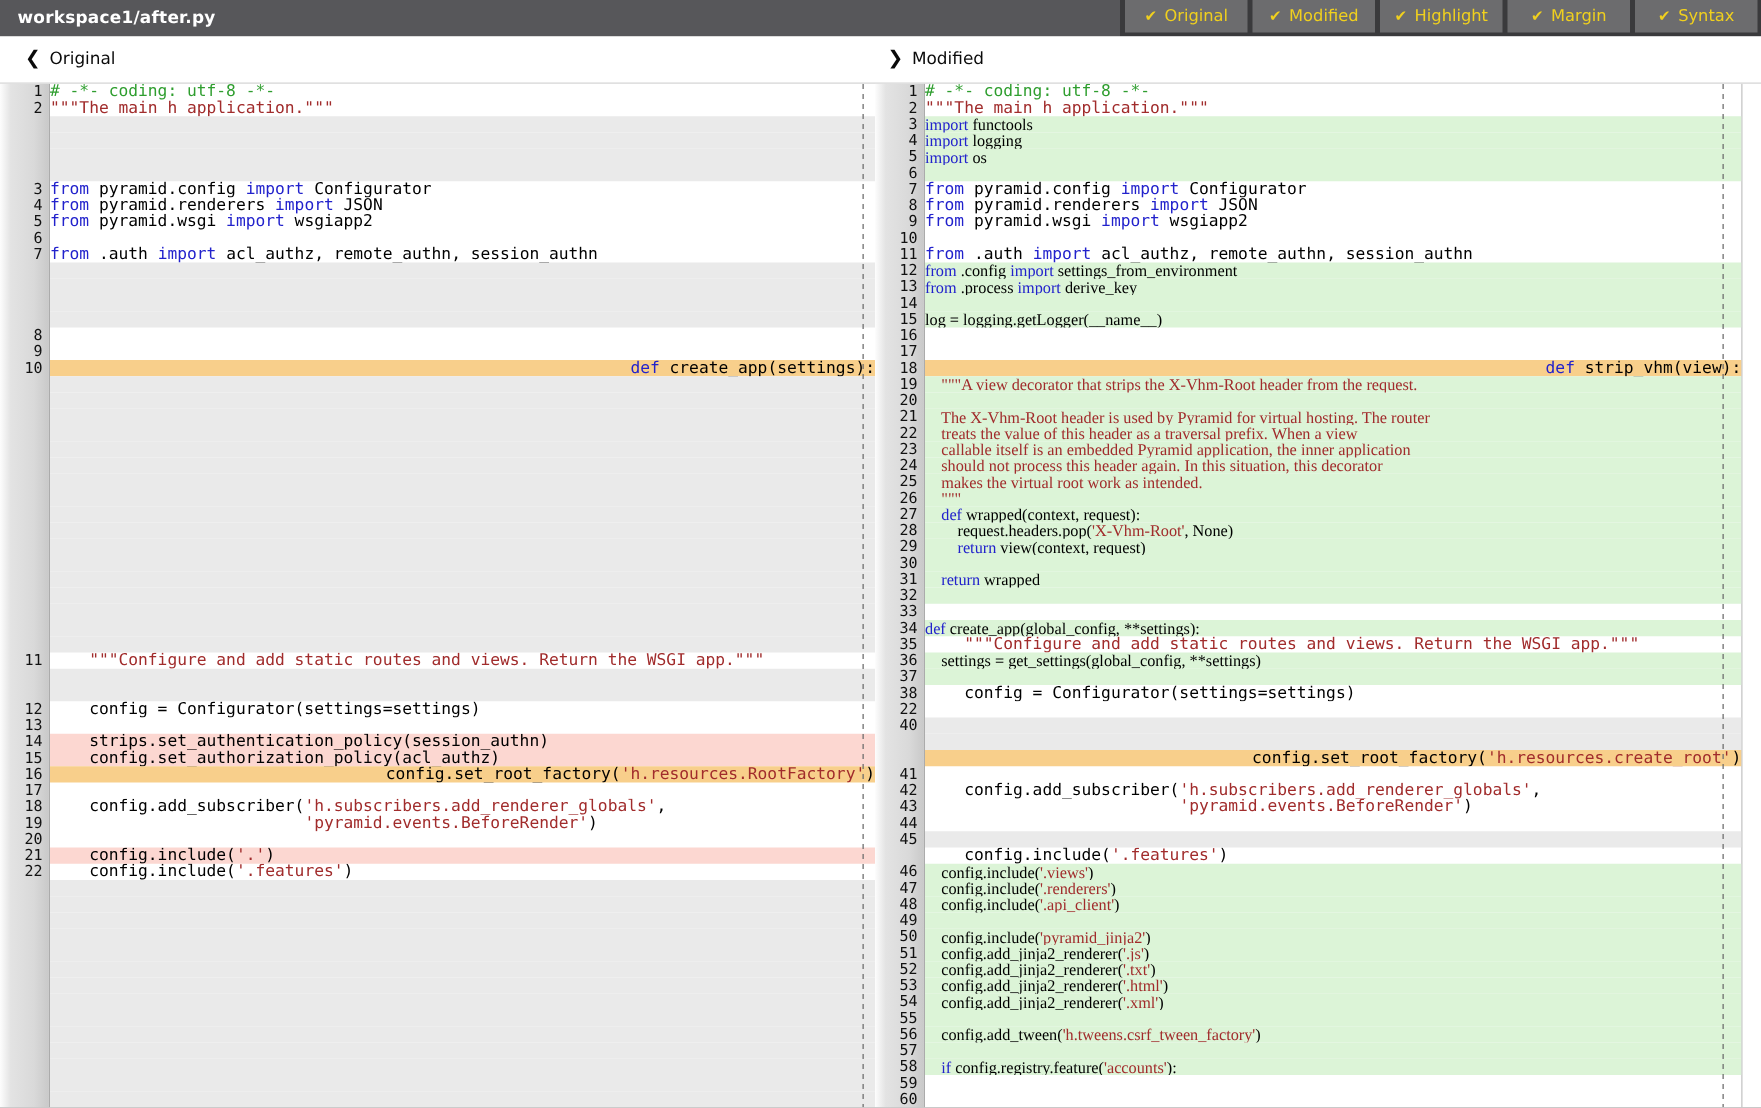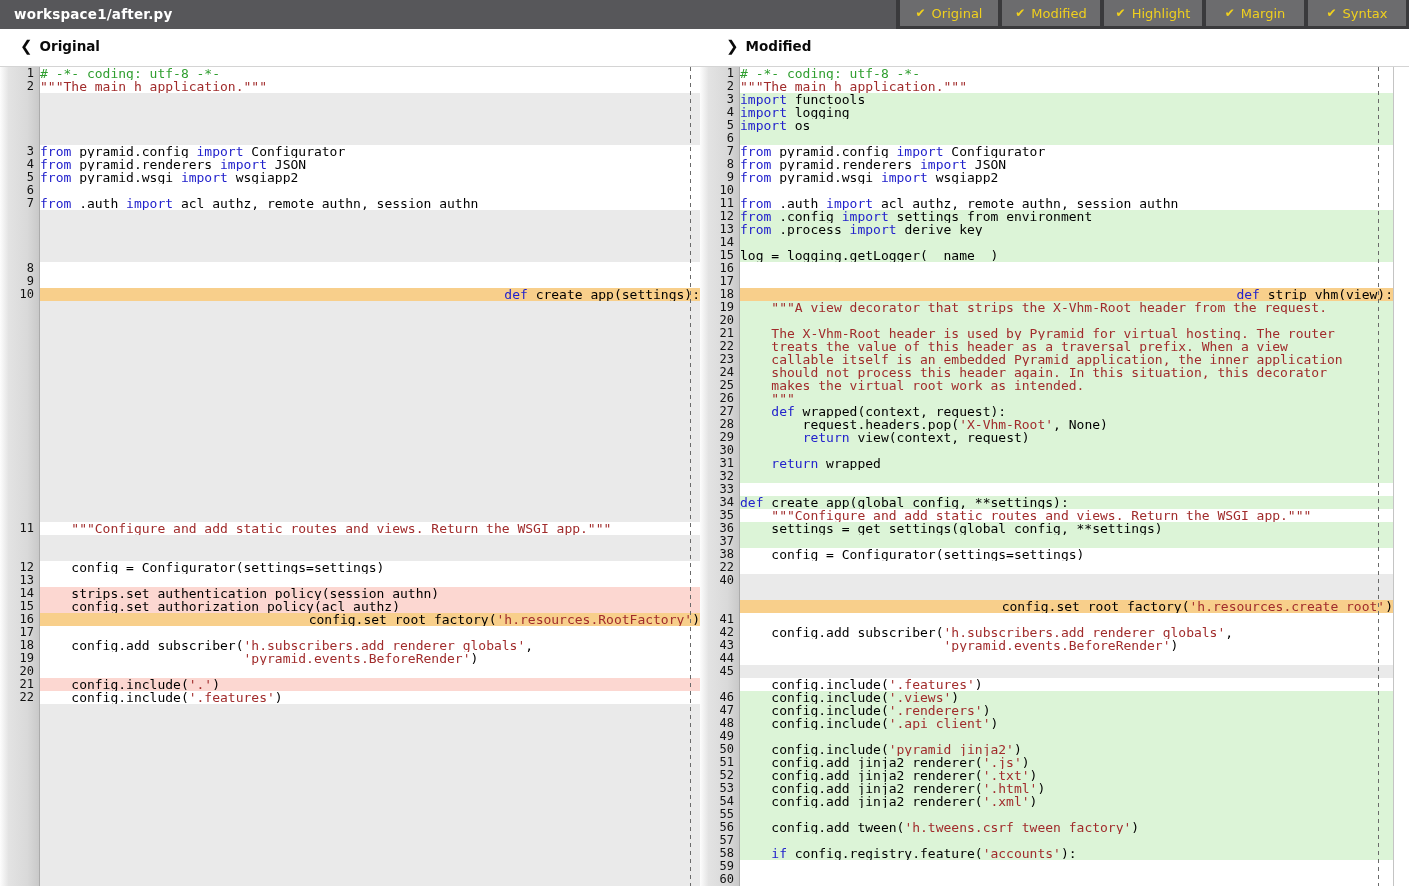--- a/index.html
+++ b/index.html
@@ -14,40 +14,40 @@
             display:flex;align-items:flex-start;padding-left:4px;}
   .tb-btn{width:98px;height:26px;margin-right:4px;background:var(--button);
           display:flex;align-items:center;justify-content:center;
           color:var(--accent_yellow);font-size:13px;cursor:default;white-space:pre;}
   .tb-btn:last-child{margin-right:3px;}
   .tb-btn .chk{margin-right:6px;font-size:12px;}
 
   
   #headers{position:absolute;left:0;top:29px;width:1409px;height:37px;background:#fff;
            border-bottom:1px solid #d4d4d4;}
-  .pane-header{position:absolute;top:8px;font-weight:bold;color:#0a0a0a;font-size:13.5px;}
+  .pane-header{position:absolute;top:8px;font-weight:normal;color:#0a0a0a;font-size:13.5px;}
   .pane-header .arrow{font-size:15px;margin-right:7px;}
   #hdr-original{left:20px;}
-  #hdr-modified{left:726px;}
+  #hdr-modified{left:710px;}
 
   
   #diff{position:absolute;left:0;top:67px;width:1409px;height:819px;display:flex;}
   .pane{position:relative;height:819px;display:flex;background:#fff;overflow:hidden;}
   #pane-left{width:700px;}
   #pane-right{width:709px;}
   .gutter{width:40px;flex:0 0 40px;height:819px;
           background:linear-gradient(to right,var(--gutter_from) 0%,#e3e3e3 22%,#d9d9d9 70%,var(--gutter_to) 100%);
           border-right:1px solid #ababab;box-sizing:border-box;}
   .lnum{height:13px;line-height:13px;font-family:"DejaVu Sans Mono",monospace;font-size:12px;
         color:#111;text-align:right;padding-right:5px;white-space:pre;}
   .codecol{flex:1 1 auto;height:819px;}
   #pane-right .codecol{margin-right:15px;border-right:1px solid #c4c4c4;}
   .crow{height:13px;line-height:13px;font-family:"DejaVu Sans Mono",monospace;font-size:13px;
         white-space:pre;color:#000;overflow:hidden;}
-  .crow.add{background:var(--added);}
+  .crow.add{background:var(--added);font-family:Liberation Serif, serif;}
   .crow.del{background:var(--removed);}
   .crow.chg{background:var(--changed);text-align:right;}
   .crow.fill{background:var(--filler);}
   .sg-k{color:var(--keyword);}
   .sg-s{color:var(--string);}
   .sg-c{color:var(--comment);text-align:center;}
   .sg-t{color:#000;}
   .margin-line{position:absolute;top:0;bottom:0;width:1px;z-index:3;
       background:repeating-linear-gradient(to bottom,var(--margin_line) 0 4px,transparent 4px 8px);}
   #margin-left{left:690px;}

